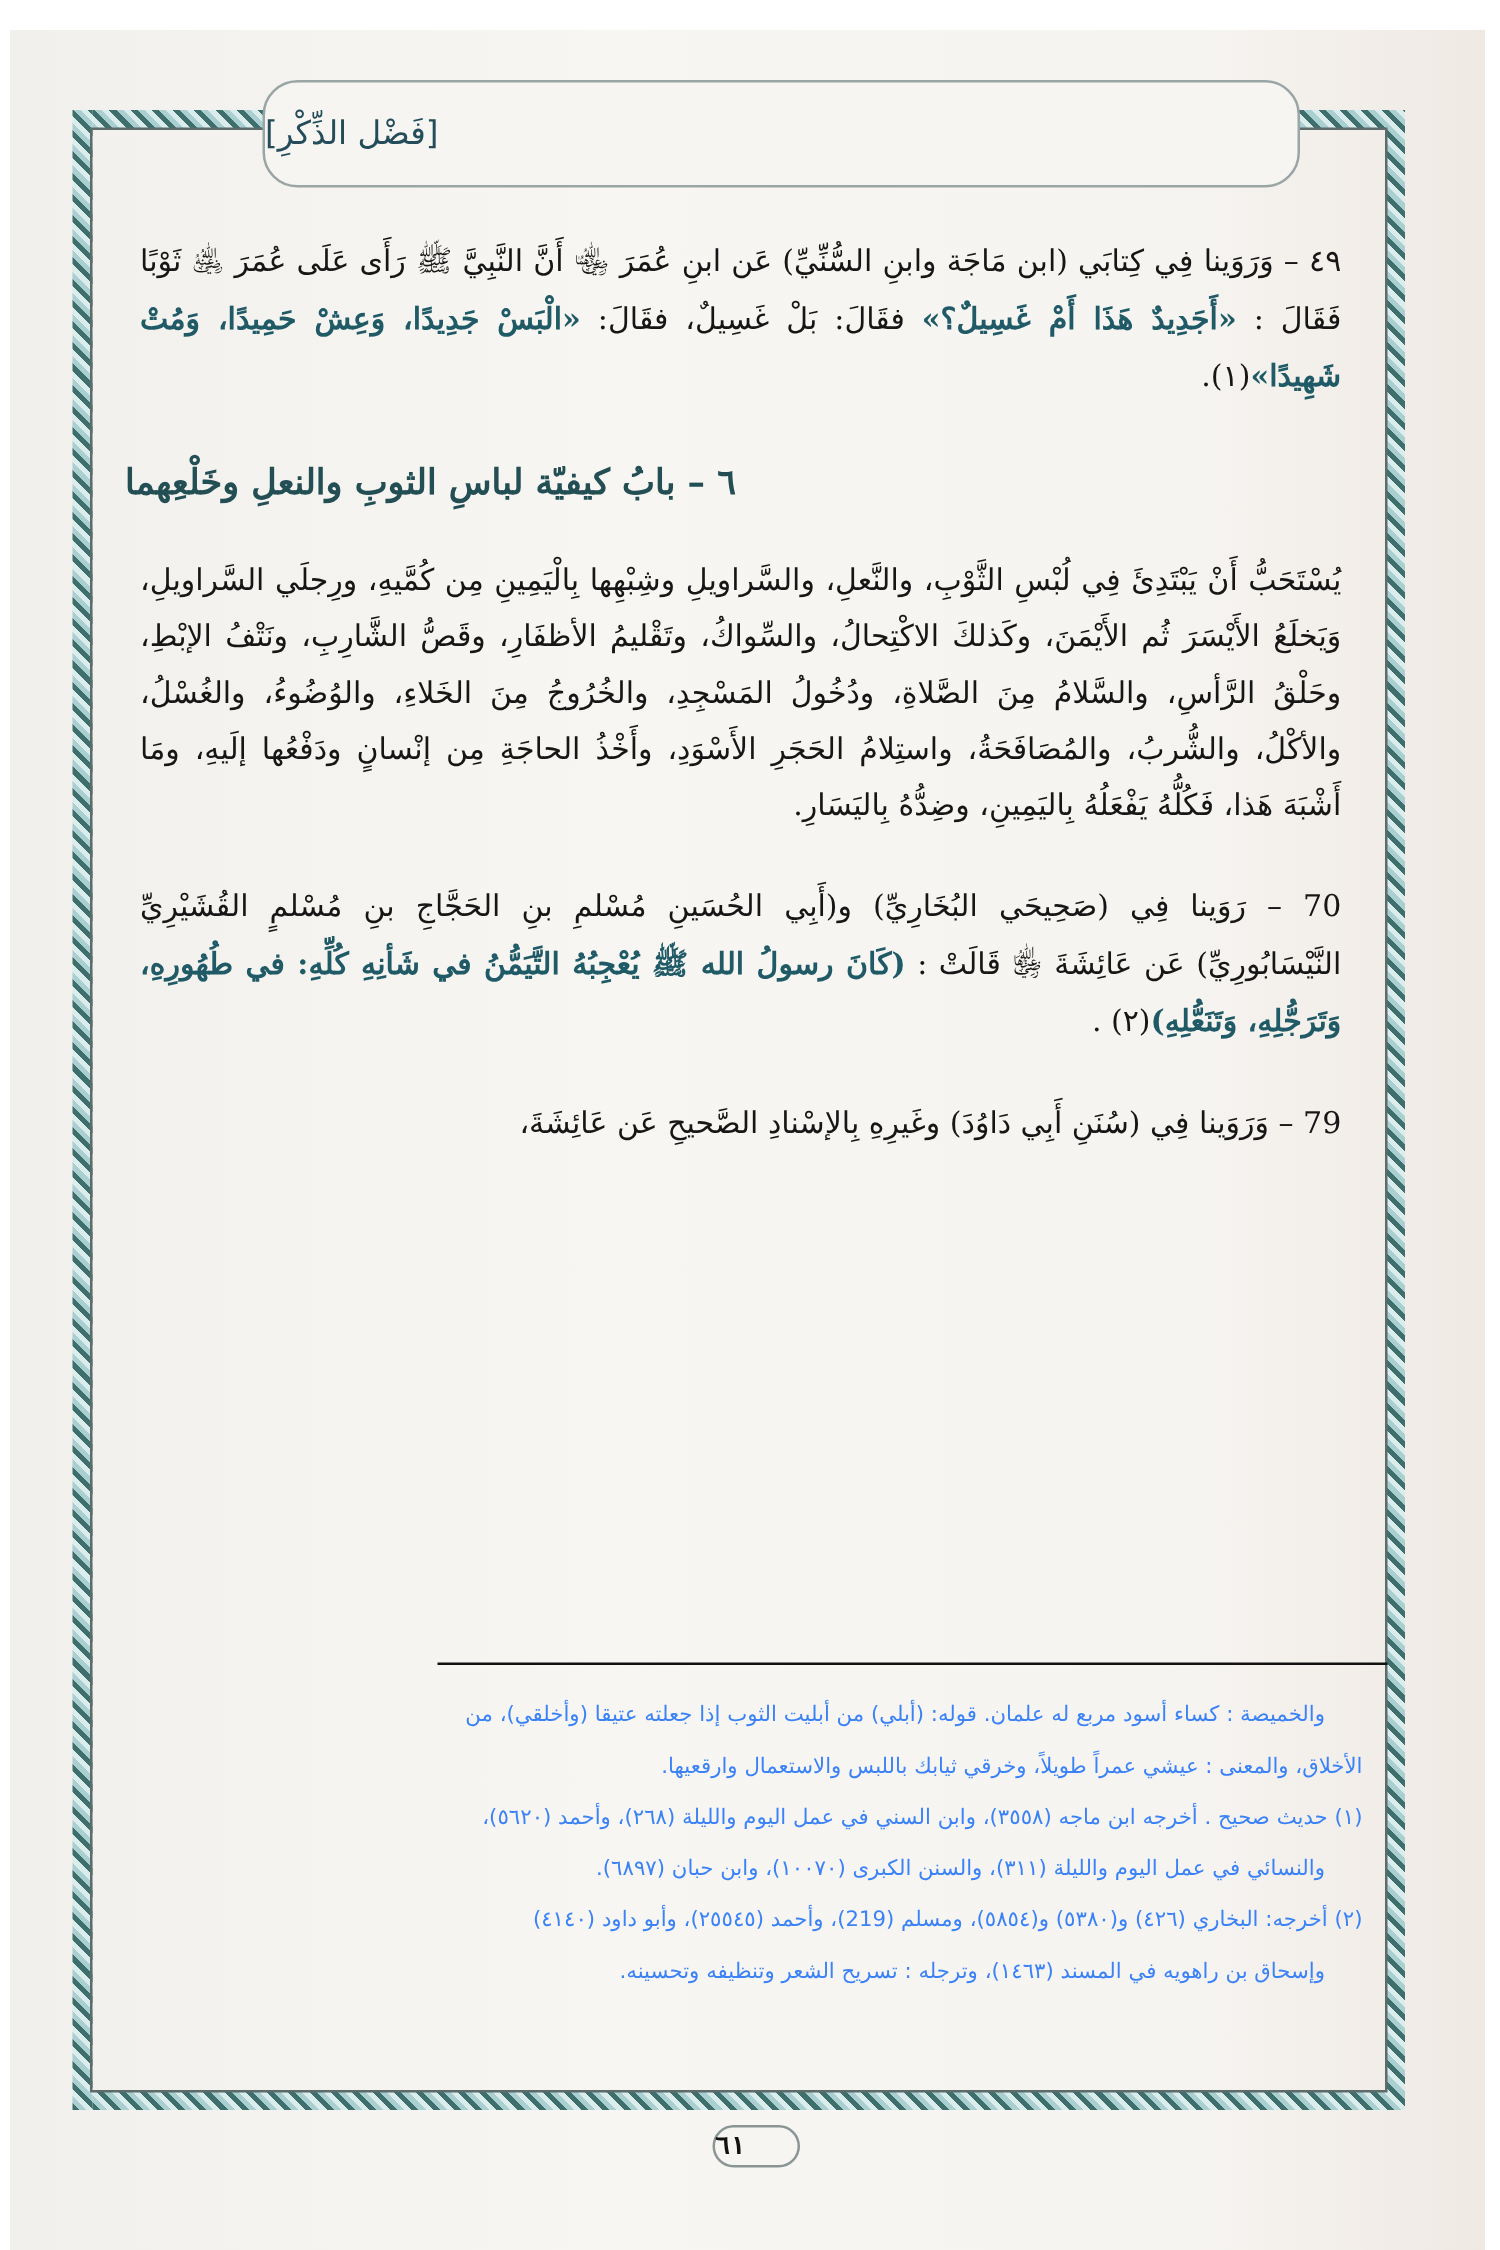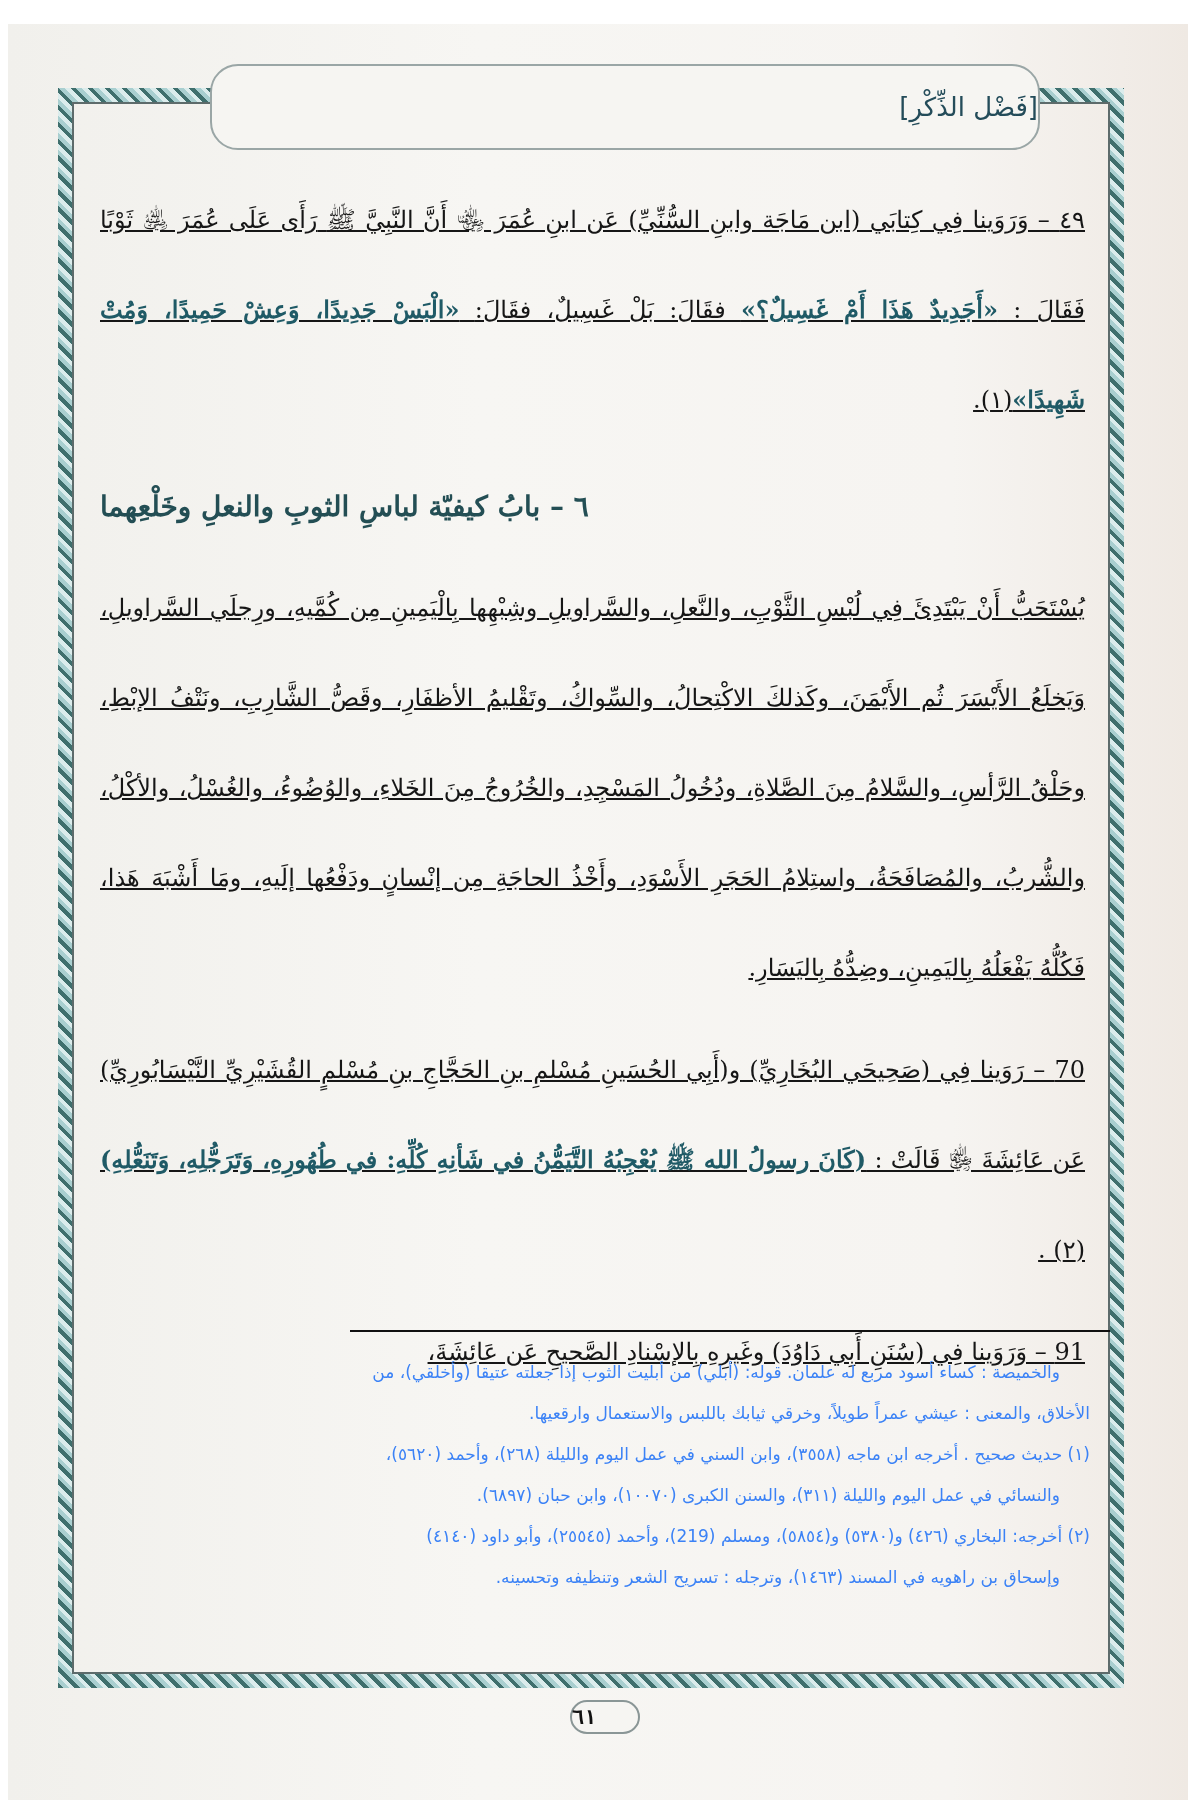--- a/index.html
+++ b/index.html
@@ -19,32 +19,32 @@
       border-image: repeating-linear-gradient(45deg, #3f6f6d 0 4px, #a9cfd0 4px 8px, #dbecec 8px 12px) 16;
     }
     .frame-inner {
       position: absolute; left: 72px; top: 102px; width: 1038px; height: 1572px;
       box-sizing: border-box; border: 2px solid #5d6b6b;
     }
     .header-tab {
       position: absolute; left: 210px; top: 64px; width: 830px; height: 86px;
       box-sizing: border-box; border: 2px solid #9aa6a6; border-radius: 28px;
       background: #f6f5f2;
-      display: flex; align-items: center; justify-content: flex-end;
+      display: flex; align-items: center; justify-content: flex-start;
     }
     .header-title {
       font-family: "DejaVu Sans", sans-serif; font-size: 26px; color: #244c5a;
       direction: rtl;
     }
     .content {
       position: absolute; left: 100px; top: 175px; width: 985px;
       direction: rtl; text-align: justify;
       font-family: "DejaVu Serif", serif; color: #161616;
     }
-    .para { font-size: 24px; line-height: 90px; margin: 0; text-decoration: underline; }
+    .para { font-size: 24px; line-height: 45px; margin: 12px; }
     .hadith { color: #1f5a66; font-weight: bold; }
     .section-heading {
       text-align: left; font-size: 28px; color: #234e54; font-weight: bold;
       margin: 40px 0 34px 0; line-height: 44px;
     }
     .gap { height: 12px; }
     .footnote-rule {
       position: absolute; left: 350px; top: 1330px; width: 760px; height: 2px; background: #111;
     }
     .footnotes {
@@ -84,21 +84,21 @@
   <p class="para">يُسْتَحَبُّ أَنْ يَبْتَدِئَ فِي لُبْسِ الثَّوْبِ، والنَّعلِ، والسَّراويلِ وشِبْهِها بِالْيَمِينِ مِن كُمَّيهِ، ورِجلَي السَّراويلِ، وَيَخلَعُ الأَيْسَرَ ثُم الأَيْمَنَ، وكَذلكَ الاكْتِحالُ، والسِّواكُ، وتَقْليمُ الأظفَارِ، وقَصُّ الشَّارِبِ، ونَتْفُ الإبْطِ، وحَلْقُ الرَّأسِ، والسَّلامُ مِنَ الصَّلاةِ، ودُخُولُ المَسْجِدِ، والخُرُوجُ مِنَ الخَلاءِ، والوُضُوءُ، والغُسْلُ، والأكْلُ، والشُّربُ، والمُصَافَحَةُ، واستِلامُ الحَجَرِ الأَسْوَدِ، وأَخْذُ الحاجَةِ مِن إنْسانٍ ودَفْعُها إلَيهِ، ومَا أَشْبَهَ هَذا، فَكُلُّهُ يَفْعَلُهُ بِاليَمِينِ، وضِدُّهُ بِاليَسَارِ.</p>
 
   <div class="gap"></div>
 
   <p class="para">
     <span>70 – رَوَينا فِي (صَحِيحَي البُخَارِيِّ) و(أَبِي الحُسَينِ مُسْلمِ بنِ الحَجَّاجِ بنِ مُسْلمٍ القُشَيْرِيِّ النَّيْسَابُورِيِّ) عَن عَائِشَةَ ﵂ قَالَتْ : </span><span class="hadith">(كَانَ رسولُ الله ﷺ يُعْجِبُهُ التَّيَمُّنُ في شَأنِهِ كُلِّهِ: في طُهُورِهِ، وَتَرَجُّلِهِ، وَتَنَعُّلِهِ)</span><span>(٢) .</span>
   </p>
 
   <div class="gap"></div>
 
-  <p class="para">91 – وَرَوَينا فِي (سُنَنِ أَبِي دَاوُدَ) وغَيرِهِ بِالإسْنادِ الصَّحيحِ عَن عَائِشَةَ،</p>
+  <p class="para">79 – وَرَوَينا فِي (سُنَنِ أَبِي دَاوُدَ) وغَيرِهِ بِالإسْنادِ الصَّحيحِ عَن عَائِشَةَ،</p>
 </div>
 
 <div class="footnote-rule"></div>
 
 <div class="footnotes">
   <p class="fn-indent">والخميصة : كساء أسود مربع له علمان. قوله: (أبلي) من أبليت الثوب إذا جعلته عتيقا (وأخلقي)، من</p>
   <p>الأخلاق، والمعنى : عيشي عمراً طويلاً، وخرقي ثيابك باللبس والاستعمال وارقعيها.</p>
   <p>(١) حديث صحيح . أخرجه ابن ماجه (٣٥٥٨)، وابن السني في عمل اليوم والليلة (٢٦٨)، وأحمد (٥٦٢٠)،</p>
   <p class="fn-indent">والنسائي في عمل اليوم والليلة (٣١١)، والسنن الكبرى (١٠٠٧٠)، وابن حبان (٦٨٩٧).</p>
   <p>(٢) أخرجه: البخاري (٤٢٦) و(٥٣٨٠) و(٥٨٥٤)، ومسلم (219)، وأحمد (٢٥٥٤٥)، وأبو داود (٤١٤٠)</p>

